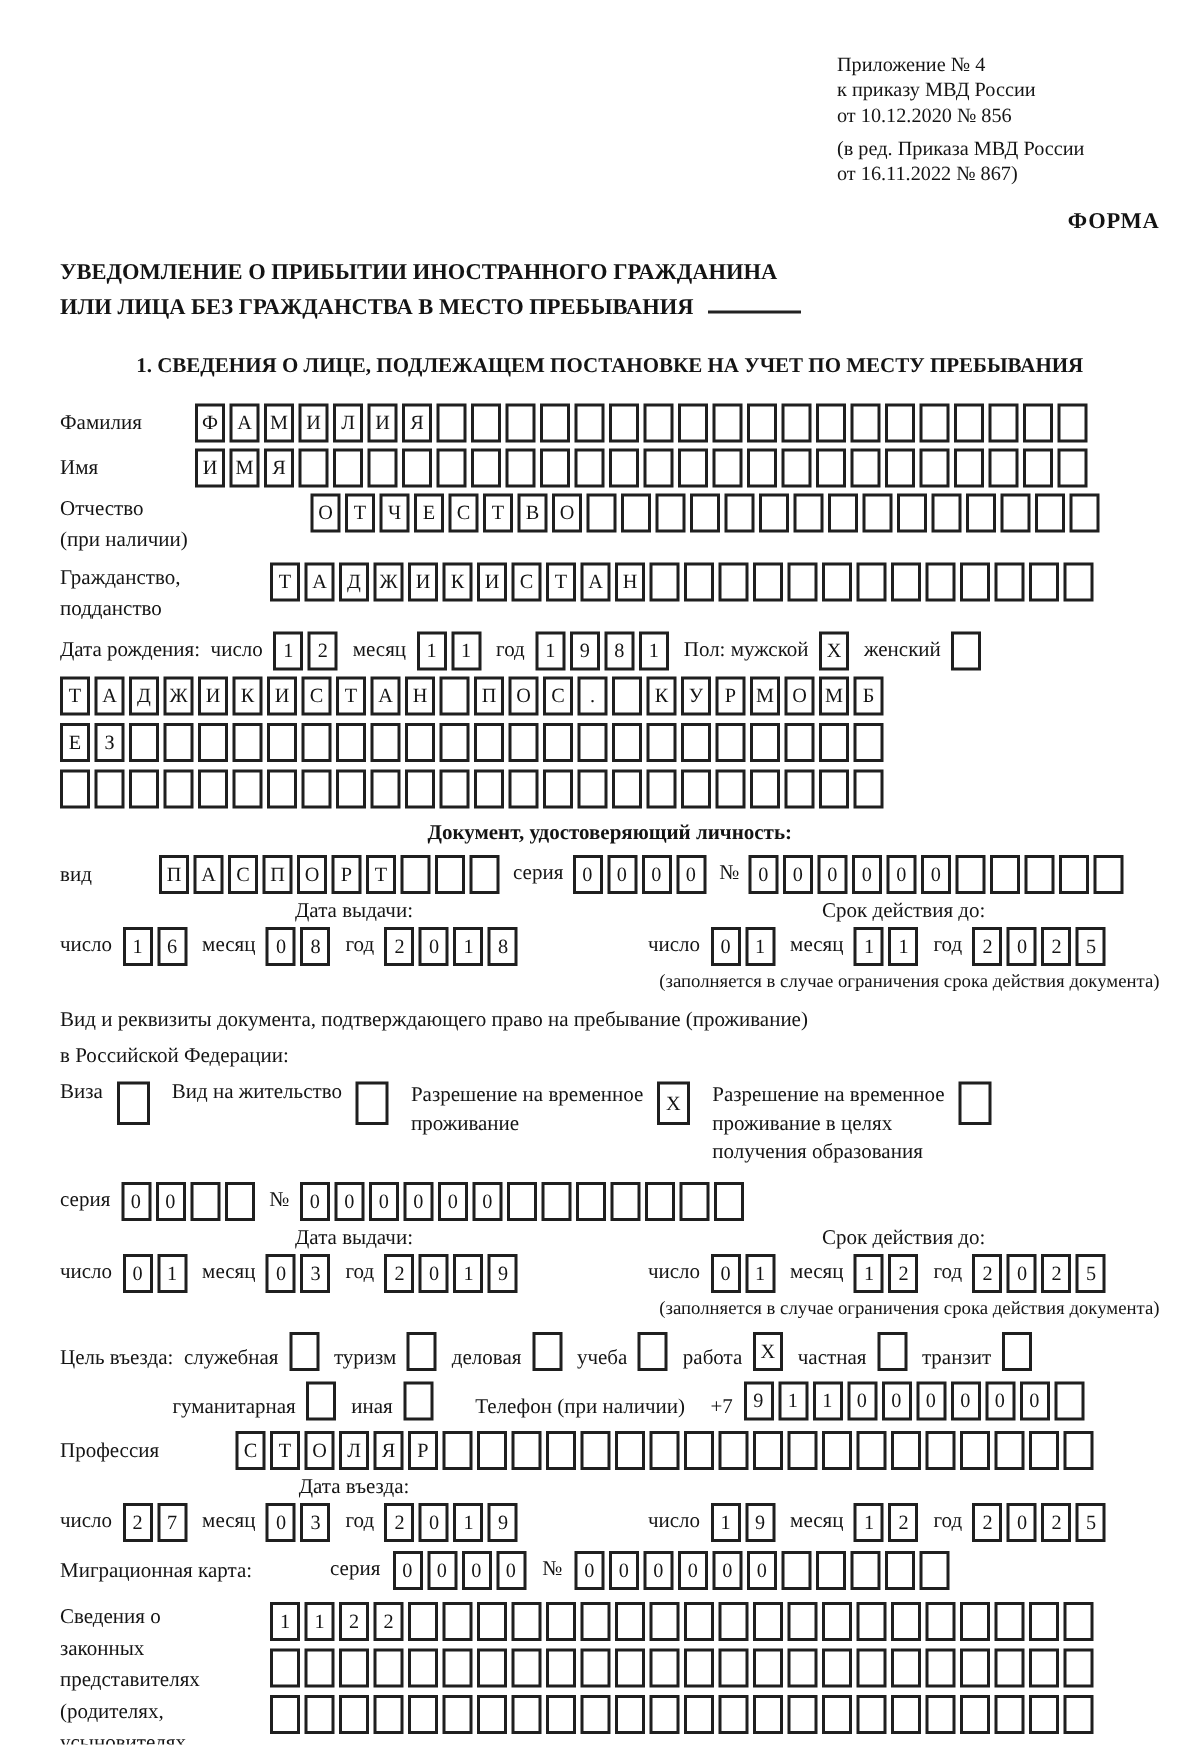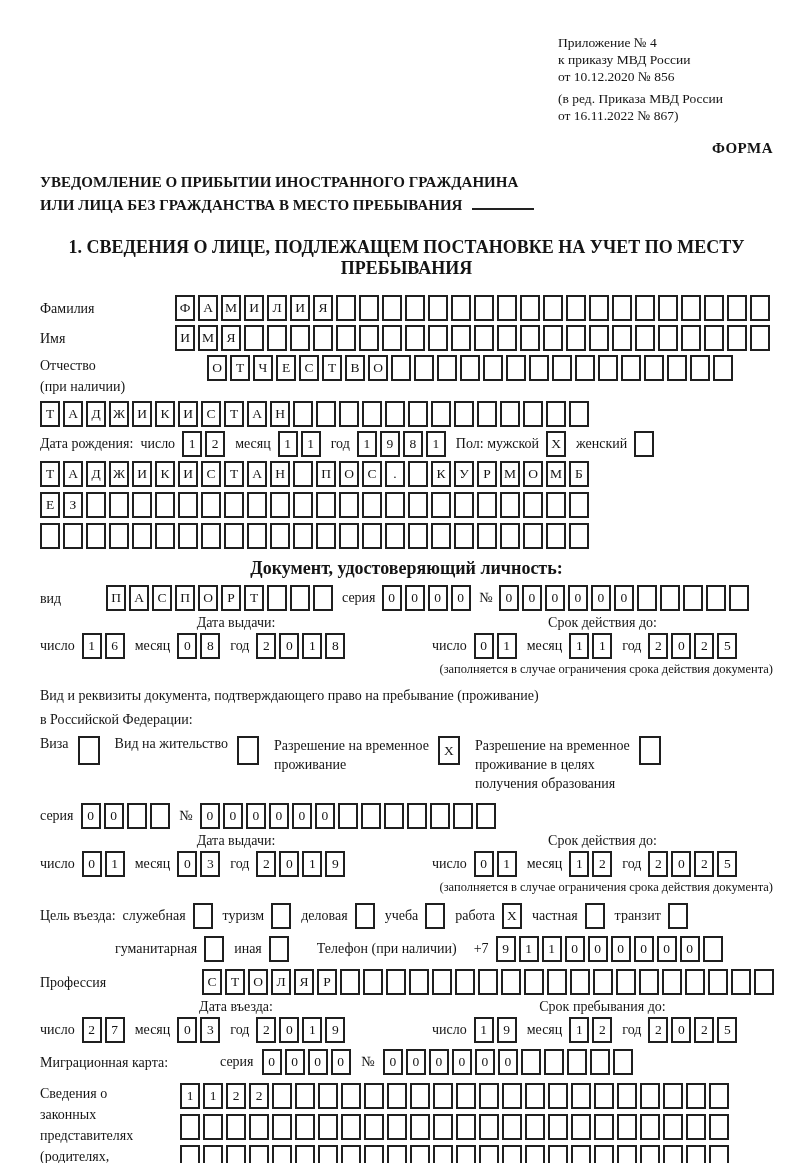--- a/index.html
+++ b/index.html
@@ -5,24 +5,24 @@
   html,body{margin:0;padding:0;background:#ffffff;}
   body{width:800px;height:1163px;overflow:hidden;color:#141414;
        font-family:"Liberation Serif", serif;font-size:14px;}
   .page{box-sizing:border-box;width:800px;height:1163px;padding:34px 27px 0 40px;}
 
   .ref-block{margin-left:518px;font-size:13.5px;line-height:17px;}
   .ref-gap{margin-top:5px;}
   .forma{text-align:right;font-weight:bold;font-size:15px;margin-top:16px;letter-spacing:.5px;}
   .title{font-weight:bold;font-size:15px;line-height:23px;margin-top:14px;}
   .title-underline{display:inline-block;width:62px;border-bottom:2px solid #222;margin-left:10px;}
-  .sec{font-weight:bold;font-size:18px;text-align:center;margin-top:20px;margin-bottom:16px;}
+  .sec{font-weight:bold;font-size:14px;text-align:center;margin-top:20px;margin-bottom:16px;}
 
   .row{display:flex;align-items:flex-start;margin-bottom:4px;}
-  .row-c{display:flex;align-items:center;margin-bottom:4px;gap:45px;}
+  .row-c{display:flex;align-items:center;margin-bottom:4px;}
   .lbl{line-height:21px;flex:none;}
   .w60{width:60px;} .w90{width:90px;} .w117{width:117px;} .w140{width:140px;} .w167{width:167px;} .w172{width:172px;}
 
   .cells{display:flex;flex:none;}
   .cells-col .cells{margin-bottom:5px;}
   .cell{box-sizing:content-box;width:16px;height:22px;border:2px solid #1f1f1f;margin-right:3px;
         display:flex;align-items:center;justify-content:center;font-size:13.5px;background:#fff;}
   .lg .cell{width:18px;height:25px;}
 
   .dheads{display:flex;font-size:14px;margin:3px 0 2px 0;}
@@ -31,21 +31,21 @@
   .drow{display:flex;align-items:center;}
   .d-left{width:392px;display:flex;align-items:center;gap:7px;}
   .d-right{flex:1;display:flex;align-items:center;gap:7px;}
   .note-right{text-align:right;font-size:12.5px;margin:3px 0 8px 0;}
 
   .plain{margin:3px 0;line-height:21px;}
   .permits{display:flex;align-items:flex-start;gap:12px;margin:6px 0 10px 0;}
   .pg{display:flex;align-items:flex-start;gap:9px;}
   .multi{text-align:left;line-height:19px;}
 
-  .purpose{display:flex;align-items:center;gap:7px;margin-bottom:7px;flex-wrap:nowrap;}
+  .purpose{display:flex;align-items:flex-end;gap:7px;margin-bottom:7px;flex-wrap:nowrap;}
   .indent75{margin-left:75px;}
   .gap7{gap:7px;} .g{display:flex;align-items:center;gap:7px;}
 
   .reps-note{font-size:13px;margin-left:140px;text-align:center;margin-top:2px;}
 </style>
 </head>
 <body>
 
 <div class="page">
 
@@ -156,20 +156,24 @@
         <span class="cell"></span>
         <span class="cell"></span>
         <span class="cell"></span>
         <span class="cell"></span>
         <span class="cell"></span>
         <span class="cell"></span>
       </span>
   </div>
 
   <div class="row">
+    <span class="lbl w140">
+      <span>Гражданство,</span><br>
+      <span>подданство</span>
+    </span>
     <span class="cells">
         <span class="cell">Т</span>
         <span class="cell">А</span>
         <span class="cell">Д</span>
         <span class="cell">Ж</span>
         <span class="cell">И</span>
         <span class="cell">К</span>
         <span class="cell">И</span>
         <span class="cell">С</span>
         <span class="cell">Т</span>
@@ -589,21 +593,20 @@
         <span class="cell"></span>
         <span class="cell"></span>
         <span class="cell"></span>
         <span class="cell"></span>
         <span class="cell"></span>
       </span>
   </div>
 
   <div class="dheads">
     <span class="dh-left">Дата въезда:</span>
-    <span class="dh-right">Срок пребывания до:</span>
   </div>
   <div class="drow" style="margin-bottom:6px">
     <span class="d-left">
       <span>число</span>
       <span class="cells">
           <span class="cell">2</span>
           <span class="cell">7</span>
         </span>
       <span>месяц</span>
       <span class="cells">

